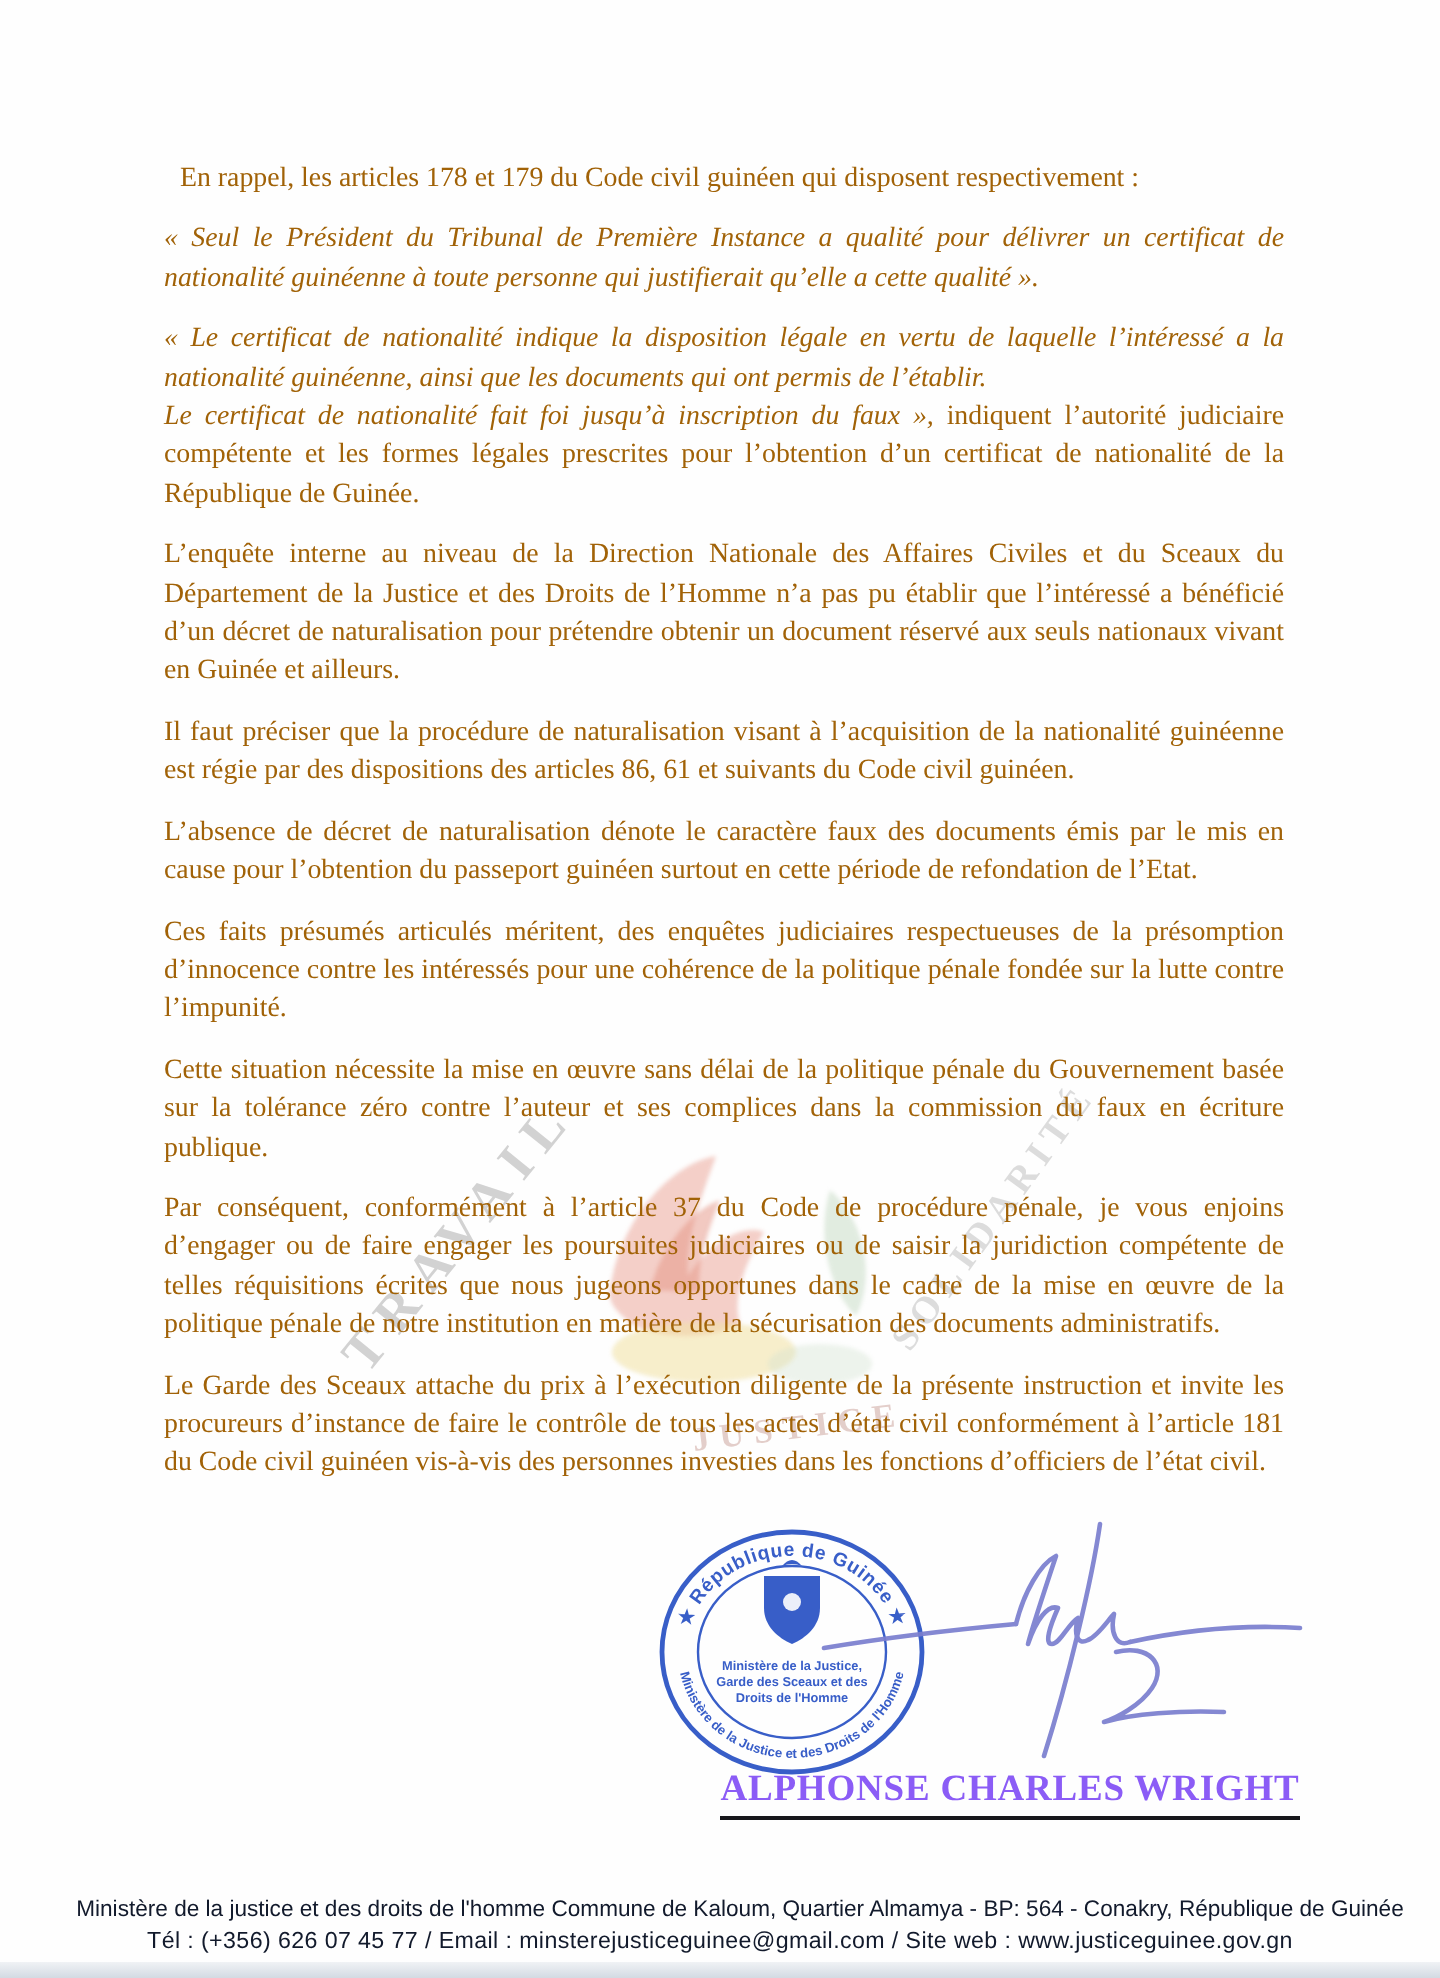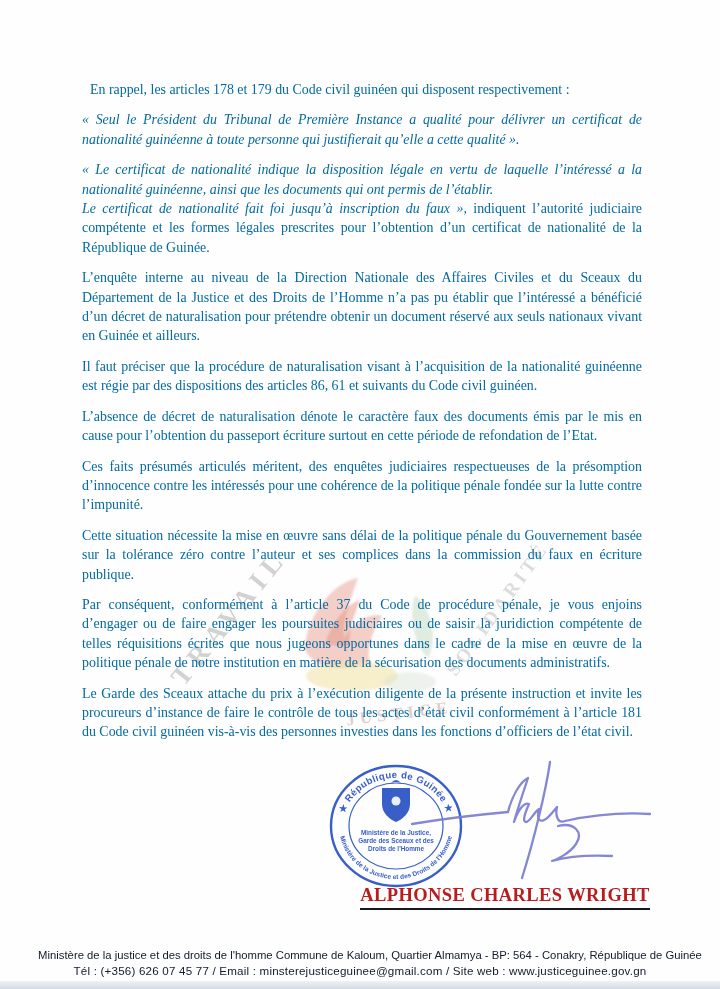--- a/index.html
+++ b/index.html
@@ -17,21 +17,21 @@
   }
 
   
   .content {
     position: absolute;
     left: 82px;
     top: 80px;
     width: 560px;
     font-size: 13.9px;
     line-height: 19.4px;
-    color: #0369a1;
+    color: #a16207;
     text-align: justify;
   }
   .para { margin: 0 0 11px 0; }
   .para.indent { text-indent: 8px; }
   .para.italic { font-style: italic; }
   .para em { }
 
   
   .watermark {
     position: absolute;
@@ -88,21 +88,21 @@
     width: 306px;
     text-align: center;
     z-index: 4;
   }
   .signatory span {
     display: inline-block;
     font-family: "Liberation Serif", serif;
     font-weight: bold;
     font-size: 18.5px;
     letter-spacing: 0.4px;
-    color: #b91c1c;
+    color: #8b5cf6;
     border-bottom: 2.4px solid #17171b;
     padding-bottom: 2px;
   }
 
   
   .footer {
     position: absolute;
     left: 0; top: 948px;
     width: 720px;
     text-align: center;
@@ -136,21 +136,21 @@
     <span class="wm wm-solidarite">SOLIDARITÉ</span>
     <span class="wm wm-justice">JUSTICE</span>
   </div>
 
   <div class="content">
     <p class="para indent">En rappel, les articles 178 et 179 du Code civil guinéen qui disposent respectivement :</p>
     <p class="para italic">« Seul le Président du Tribunal de Première Instance a qualité pour délivrer un certificat de nationalité guinéenne à toute personne qui justifierait qu’elle a cette qualité ».</p>
     <p class="para"><em>« Le certificat de nationalité indique la disposition légale en vertu de laquelle l’intéressé a la nationalité guinéenne, ainsi que les documents qui ont permis de l’établir.</em><br><em>Le certificat de nationalité fait foi jusqu’à inscription du faux »,</em><span> indiquent l’autorité judiciaire compétente et les formes légales prescrites pour l’obtention d’un certificat de nationalité de la République de Guinée.</span></p>
     <p class="para">L’enquête interne au niveau de la Direction Nationale des Affaires Civiles et du Sceaux du Département de la Justice et des Droits de l’Homme n’a pas pu établir que l’intéressé a bénéficié d’un décret de naturalisation pour prétendre obtenir un document réservé aux seuls nationaux vivant en Guinée et ailleurs.</p>
     <p class="para">Il faut préciser que la procédure de naturalisation visant à l’acquisition de la nationalité guinéenne est régie par des dispositions des articles 86, 61 et suivants du Code civil guinéen.</p>
-    <p class="para">L’absence de décret de naturalisation dénote le caractère faux des documents émis par le mis en cause pour l’obtention du passeport écriture surtout en cette période de refondation de l’Etat.</p>
+    <p class="para">L’absence de décret de naturalisation dénote le caractère faux des documents émis par le mis en cause pour l’obtention du passeport guinéen surtout en cette période de refondation de l’Etat.</p>
     <p class="para">Ces faits présumés articulés méritent, des enquêtes judiciaires respectueuses de la présomption d’innocence contre les intéressés pour une cohérence de la politique pénale fondée sur la lutte contre l’impunité.</p>
     <p class="para">Cette situation nécessite la mise en œuvre sans délai de la politique pénale du Gouvernement basée sur la tolérance zéro contre l’auteur et ses complices dans la commission du faux en écriture publique.</p>
     <p class="para">Par conséquent, conformément à l’article 37 du Code de procédure pénale, je vous enjoins d’engager ou de faire engager les poursuites judiciaires ou de saisir la juridiction compétente de telles réquisitions écrites que nous jugeons opportunes dans le cadre de la mise en œuvre de la politique pénale de notre institution en matière de la sécurisation des documents administratifs.</p>
     <p class="para">Le Garde des Sceaux attache du prix à l’exécution diligente de la présente instruction et invite les procureurs d’instance de faire le contrôle de tous les actes d’état civil conformément à l’article 181 du Code civil guinéen vis-à-vis des personnes investies dans les fonctions d’officiers de l’état civil.</p>
   </div>
 
   <svg class="stamp" viewBox="0 0 138 126">
     <defs>
       <path id="arcTop" d="M 15,63 A 53,48 0 0 1 121,63" fill="none"></path>
       <path id="arcBottom" d="M 11,63 A 57,53 0 0 0 125,63" fill="none"></path>

